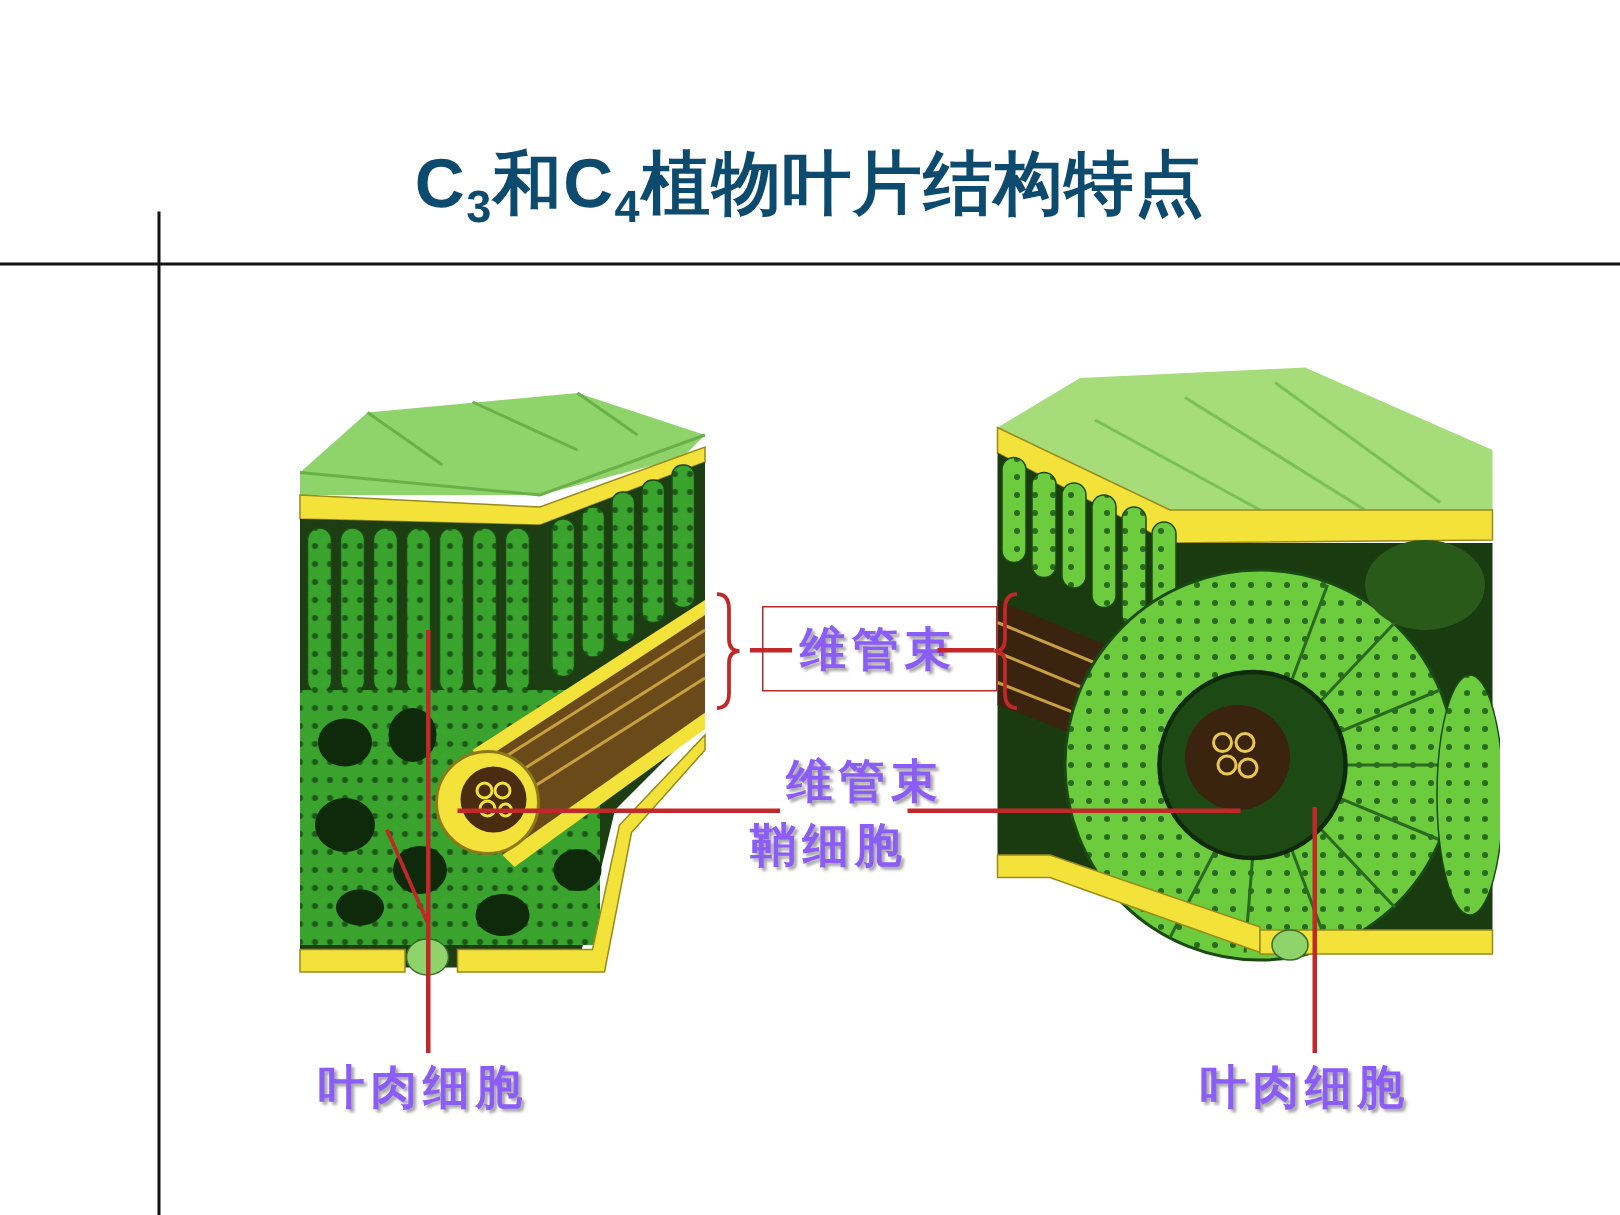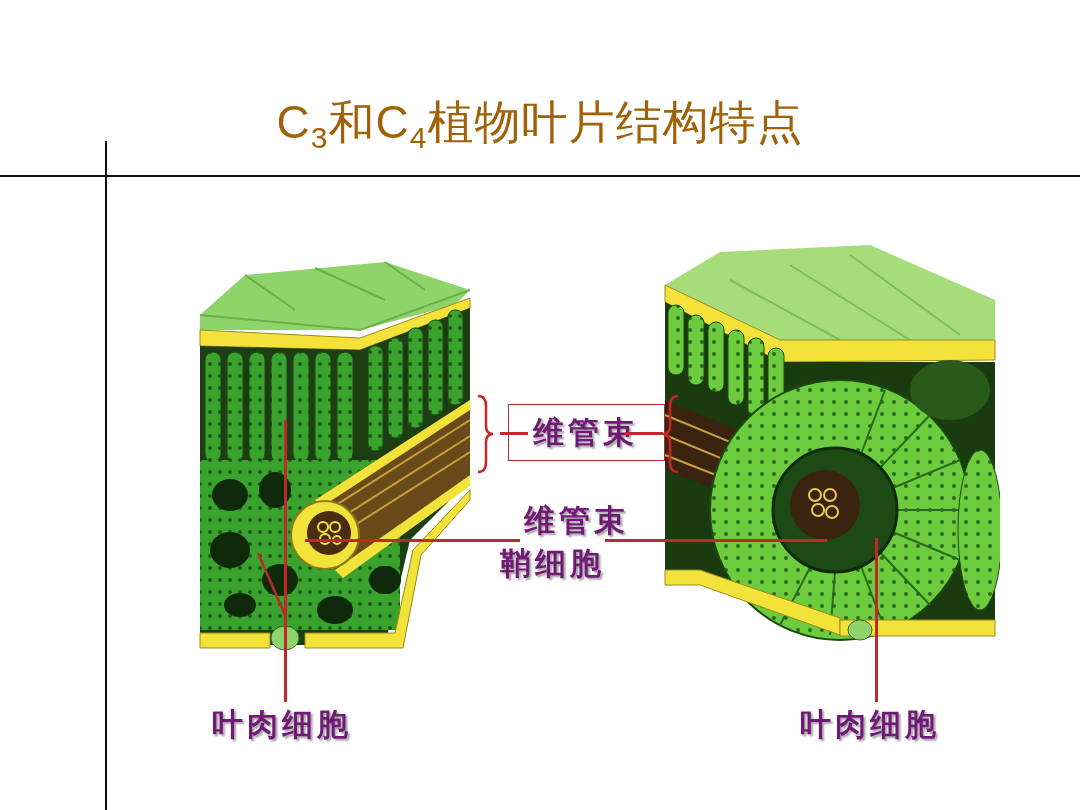--- a/index.html
+++ b/index.html
@@ -1,25 +1,25 @@
 <!DOCTYPE html>
 <html><head>
 <meta charset="utf-8">
 <style>
   html, body { margin:0; padding:0; }
   body { width:1080px; height:810px; background:#ffffff; position:relative; overflow:hidden;
          font-family: "DejaVu Sans", "Liberation Sans", sans-serif; }
   .title { position:absolute; left:0; width:1080px; top:92px; text-align:center;
-           font-family:"Liberation Sans", "DejaVu Sans", sans-serif; font-weight:normal;
-           font-size:46px; color:#a16207; letter-spacing:1px; }
+           font-family:"Liberation Sans", "DejaVu Sans", sans-serif; font-weight:bold;
+           font-size:46px; color:#0c4a6e; letter-spacing:1px; }
   .title sub { font-size:30px; vertical-align:-10px; }
   .hline { position:absolute; left:0; top:175px; width:1080px; height:2px; background:#111; }
   .vline { position:absolute; left:105px; top:141px; width:2px; height:669px; background:#111; }
   .label { position:absolute; font-family:"DejaVu Serif", "Liberation Serif", serif;
-           font-weight:bold; color:#701a75; font-size:31px; letter-spacing:4px;
+           font-weight:bold; color:#8b5cf6; font-size:31px; letter-spacing:4px;
            text-shadow: 2px 2px 2px rgba(0,0,0,0.35); }
   .box { position:absolute; border:1.5px solid #b22a2a; }
   .red { position:absolute; background:#c0282a; }
   svg { position:absolute; }
 </style>
 </head>
 <body>
 
 <div class="title"><span>C</span><sub>3</sub><span>和C</span><sub>4</sub><span>植物叶片结构特点</span></div>
 <div class="hline"></div>

